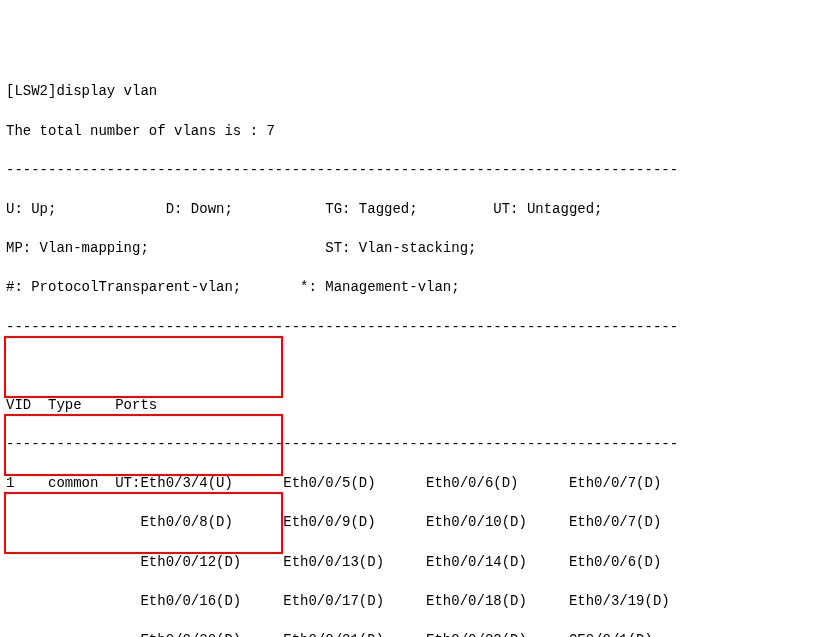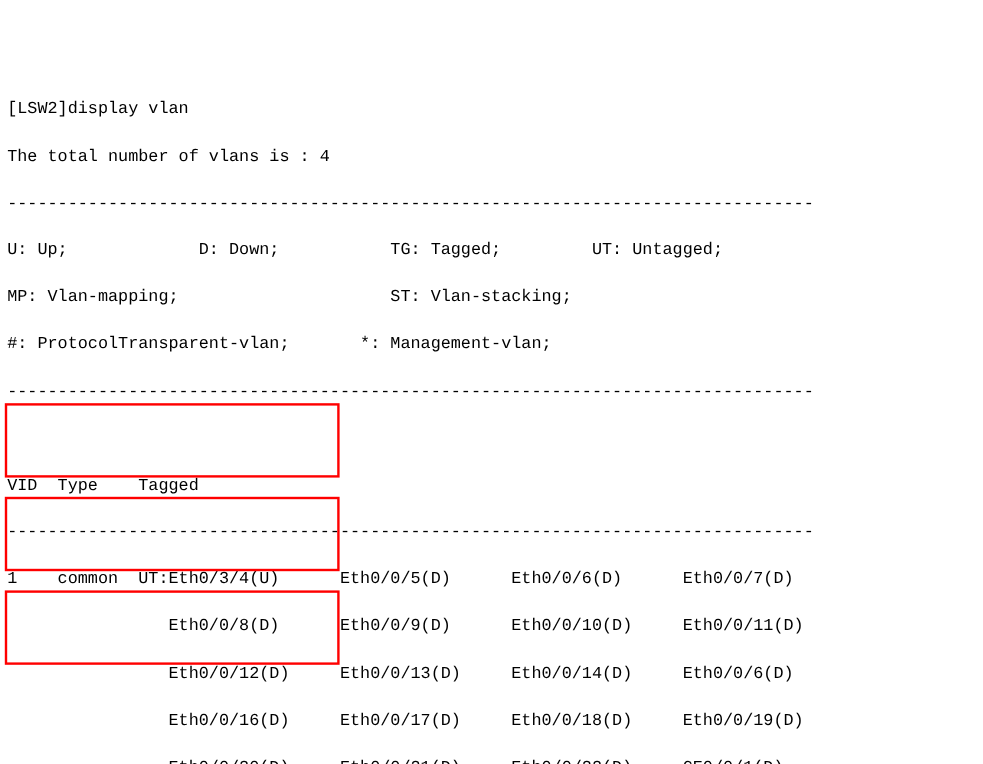--- a/index.html
+++ b/index.html
@@ -19,33 +19,33 @@
     border: 2px solid #ff0000;
     pointer-events: none;
   }
 </style>
 </head>
 <body>
 
 
 
 <span class="line">[LSW2]display vlan</span>
-<span class="line">The total number of vlans is : 4</span>
+<span class="line">The total number of vlans is : 7</span>
 <span class="line">--------------------------------------------------------------------------------</span>
 <span class="line">U: Up;             D: Down;           TG: Tagged;         UT: Untagged;</span>
 <span class="line">MP: Vlan-mapping;                     ST: Vlan-stacking;</span>
 <span class="line">#: ProtocolTransparent-vlan;       *: Management-vlan;</span>
 <span class="line">--------------------------------------------------------------------------------</span>
 <span class="line"> </span>
-<span class="line">VID  Type    Tagged</span>
+<span class="line">VID  Type    Ports</span>
 <span class="line">--------------------------------------------------------------------------------</span>
 <span class="line">1    common  UT:Eth0/3/4(U)      Eth0/0/5(D)      Eth0/0/6(D)      Eth0/0/7(D)</span>
-<span class="line">                Eth0/0/8(D)      Eth0/0/9(D)      Eth0/0/10(D)     Eth0/0/11(D)</span>
+<span class="line">                Eth0/0/8(D)      Eth0/0/9(D)      Eth0/0/10(D)     Eth0/0/7(D)</span>
 <span class="line">                Eth0/0/12(D)     Eth0/0/13(D)     Eth0/0/14(D)     Eth0/0/6(D)</span>
-<span class="line">                Eth0/0/16(D)     Eth0/0/17(D)     Eth0/0/18(D)     Eth0/0/19(D)</span>
+<span class="line">                Eth0/0/16(D)     Eth0/0/17(D)     Eth0/0/18(D)     Eth0/3/19(D)</span>
 <span class="line">                Eth0/0/20(D)     Eth0/0/21(D)     Eth0/0/22(D)     GE0/0/1(D)</span>
 
 
 
 
 
 
 
 
 

